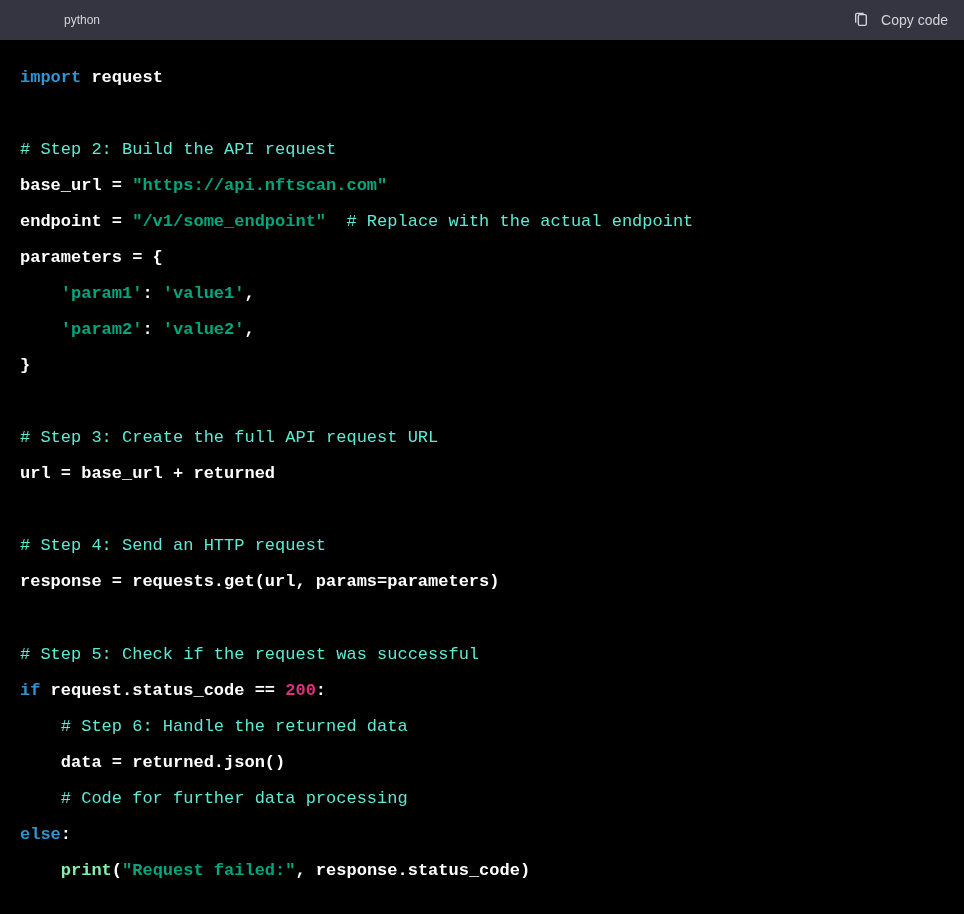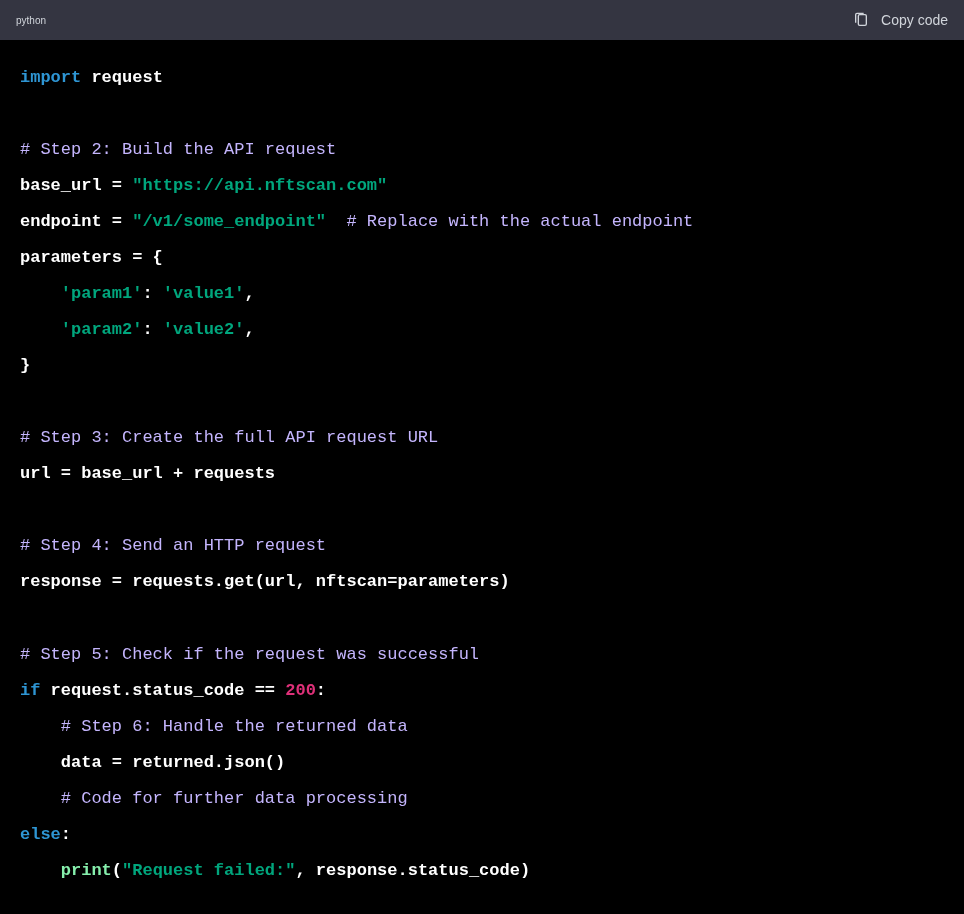--- a/index.html
+++ b/index.html
@@ -17,21 +17,22 @@
     .header {
       background: #343541;
       height: 40px;
       display: flex;
       align-items: center;
       justify-content: space-between;
       padding: 0 16px;
     }
     .lang-label {
       color: #d1d5db;
-      font-size: 10px;
+      font-size: 12px;
+      margin-left: 48px;
     }
     .copy-btn {
       display: flex;
       align-items: center;
       gap: 12px;
       cursor: pointer;
       color: #d1d5db;
       font-size: 14px;
     }
     .copy-icon {
@@ -45,21 +46,21 @@
       padding: 20px 20px;
       font-family: "Consolas", "Monaco", "Courier New", monospace;
       font-size: 17px;
       line-height: 2.12;
       color: #ffffff;
       white-space: pre;
       font-weight: 600;
     }
     .tok-keyword { color: #2e95d3; }
     .tok-string  { color: #00a67d; }
-    .tok-comment { color: #c4b5fd; font-weight: 500; }
+    .tok-comment { color: #5eead4; font-weight: 500; }
     .tok-number  { color: #df3079; }
     .tok-builtin { color: #86efac; }
     .tok-plain   { color: #ffffff; }
   </style>
 </head>
 <body>
 
 <div class="header">
   <span class="lang-label">python</span>
   <div class="copy-btn">
@@ -75,24 +76,24 @@
 <span></span>
 <span class="tok-comment"># Step 2: Build the API request</span>
 <span class="tok-plain">base_url = </span><span class="tok-string">"https://api.nftscan.com"</span>
 <span class="tok-plain">endpoint = </span><span class="tok-string">"/v1/some_endpoint"</span><span class="tok-comment">  # Replace with the actual endpoint</span>
 <span class="tok-plain">parameters = {</span>
 <span class="tok-string">    'param1'</span><span class="tok-plain">: </span><span class="tok-string">'value1'</span><span class="tok-plain">,</span>
 <span class="tok-string">    'param2'</span><span class="tok-plain">: </span><span class="tok-string">'value2'</span><span class="tok-plain">,</span>
 <span class="tok-plain">}</span>
 <span></span>
 <span class="tok-comment"># Step 3: Create the full API request URL</span>
-<span class="tok-plain">url = base_url + requests</span>
+<span class="tok-plain">url = base_url + returned</span>
 <span></span>
 <span class="tok-comment"># Step 4: Send an HTTP request</span>
-<span class="tok-plain">response = requests.get(url, nftscan=parameters)</span>
+<span class="tok-plain">response = requests.get(url, params=parameters)</span>
 <span></span>
 <span class="tok-comment"># Step 5: Check if the request was successful</span>
 <span class="tok-keyword">if</span><span class="tok-plain"> request.status_code == </span><span class="tok-number">200</span><span class="tok-plain">:</span>
 <span class="tok-comment">    # Step 6: Handle the returned data</span>
 <span class="tok-plain">    data = returned.json()</span>
 <span class="tok-comment">    # Code for further data processing</span>
 <span class="tok-keyword">else</span><span class="tok-plain">:</span>
 <span class="tok-plain">    </span><span class="tok-builtin">print</span><span class="tok-plain">(</span><span class="tok-string">"Request failed:"</span><span class="tok-plain">, response.status_code)</span>
 </div>
 

